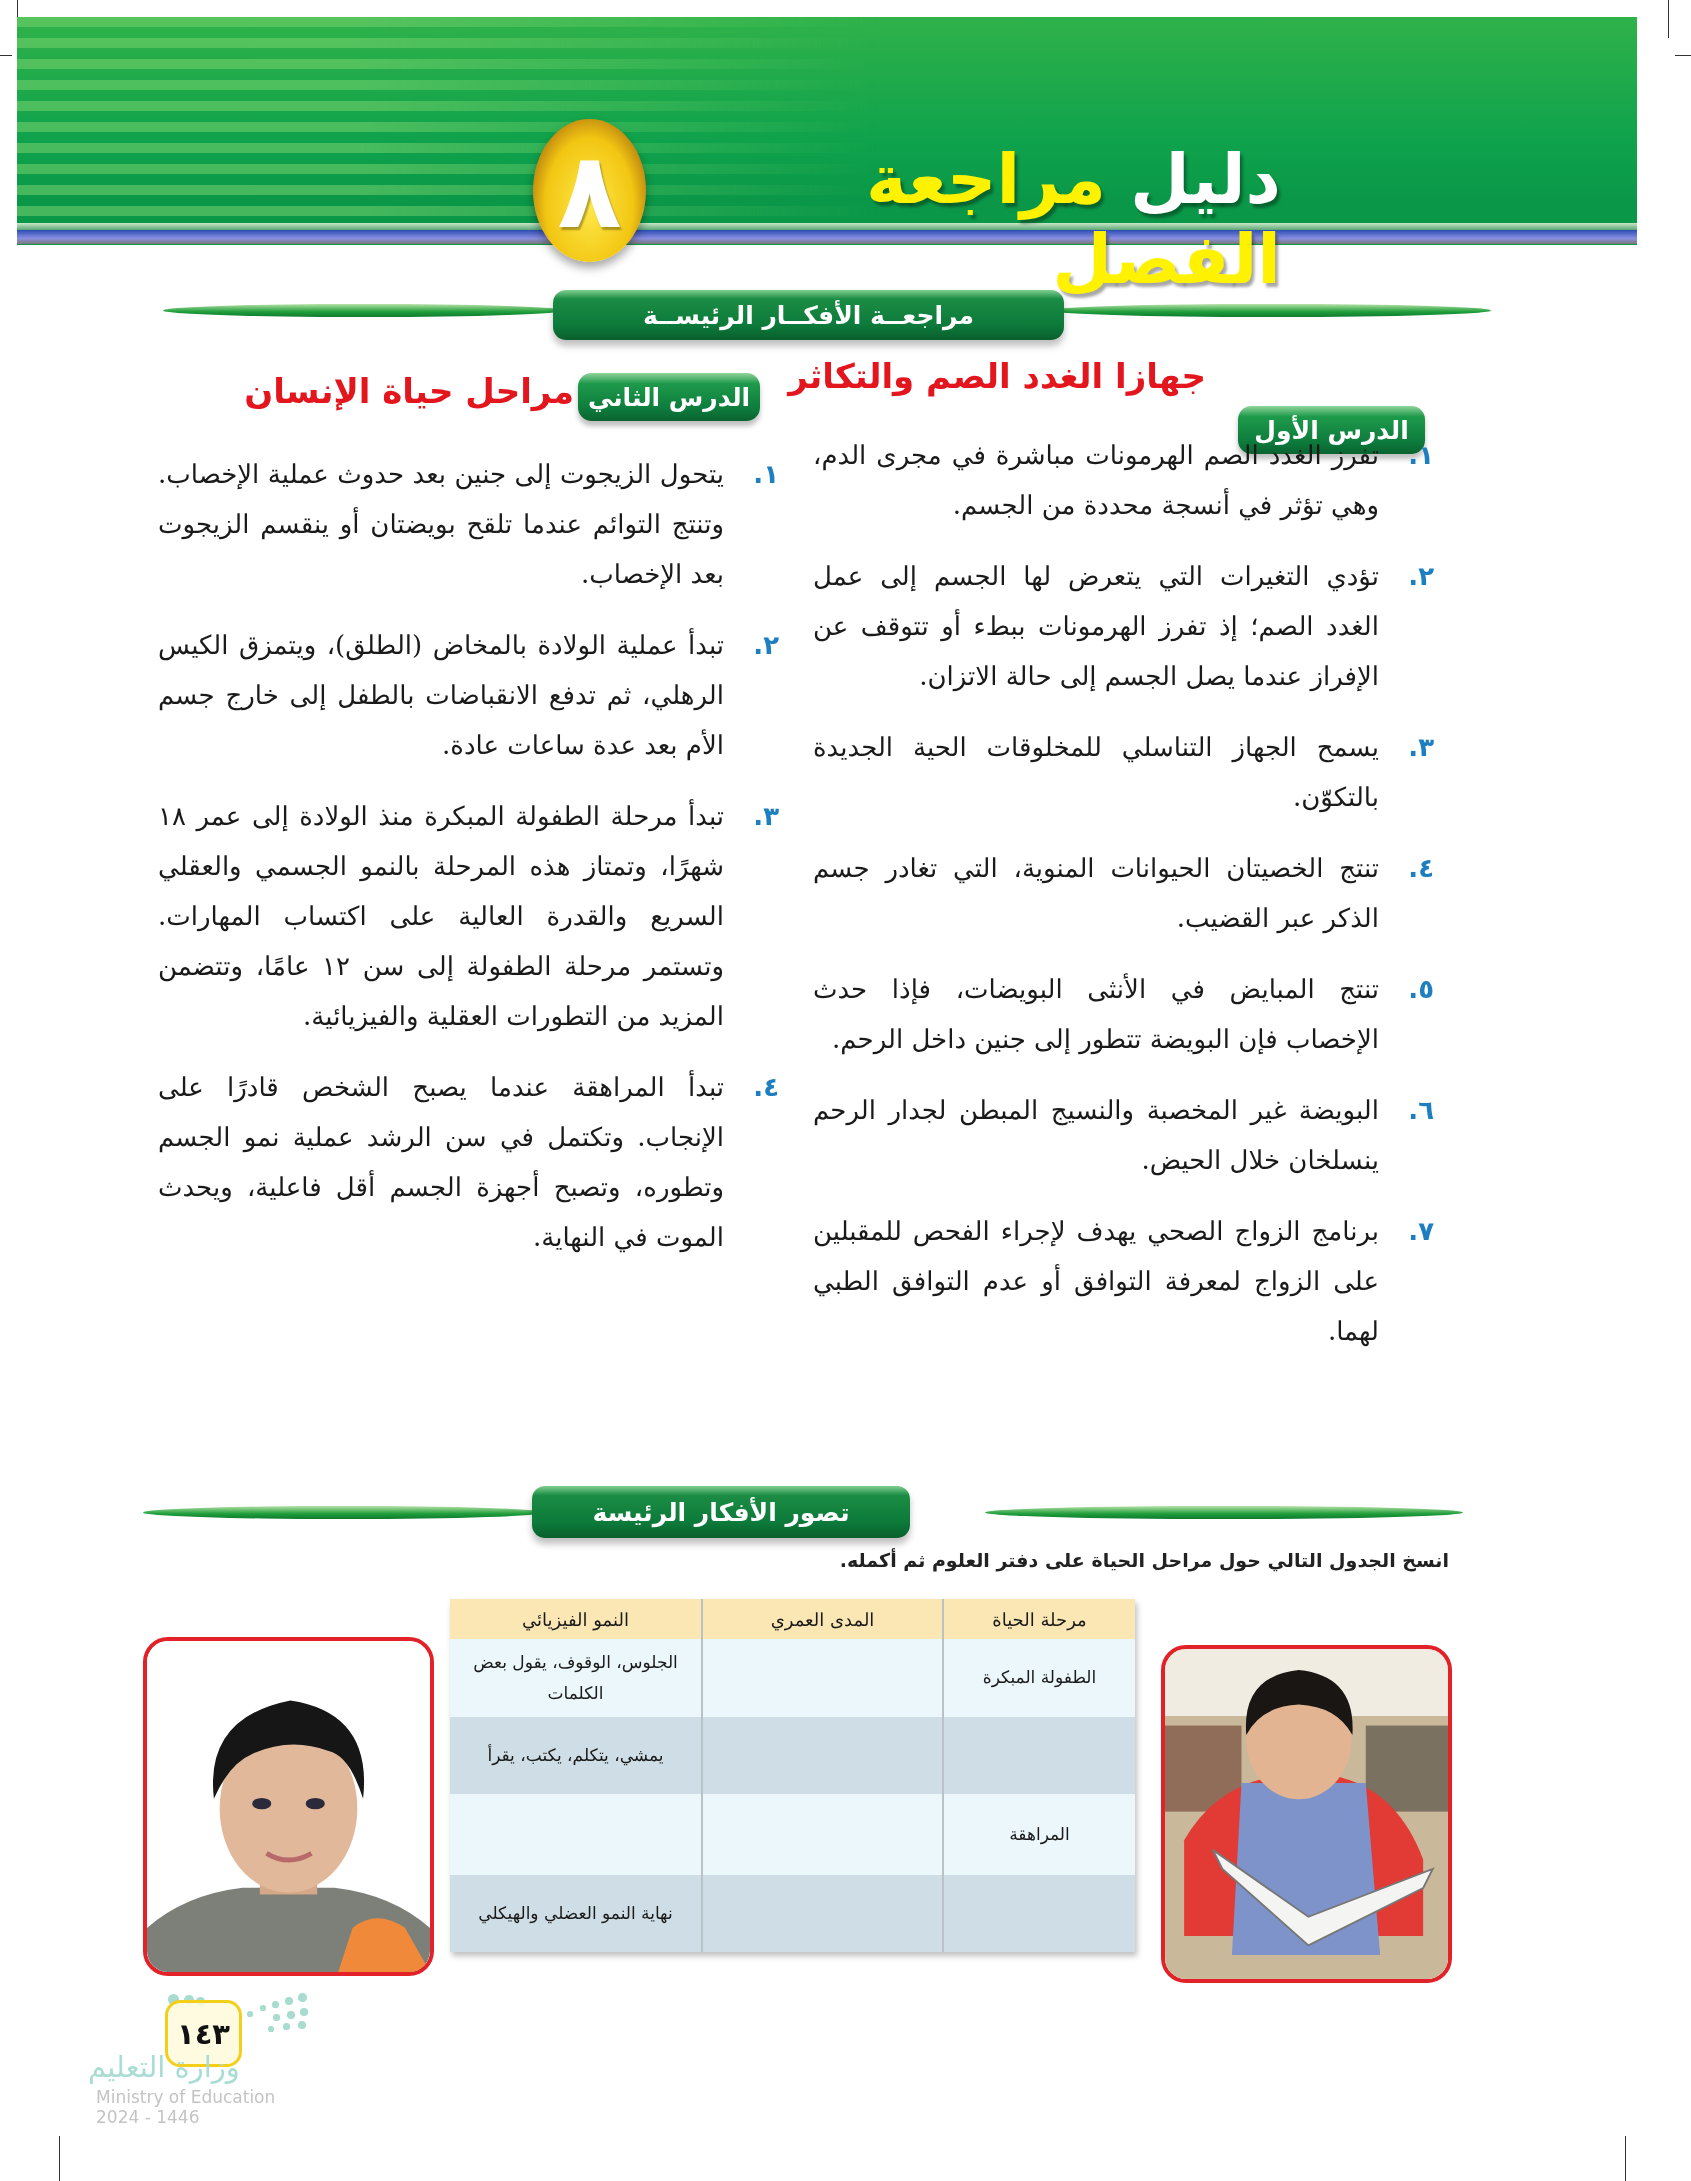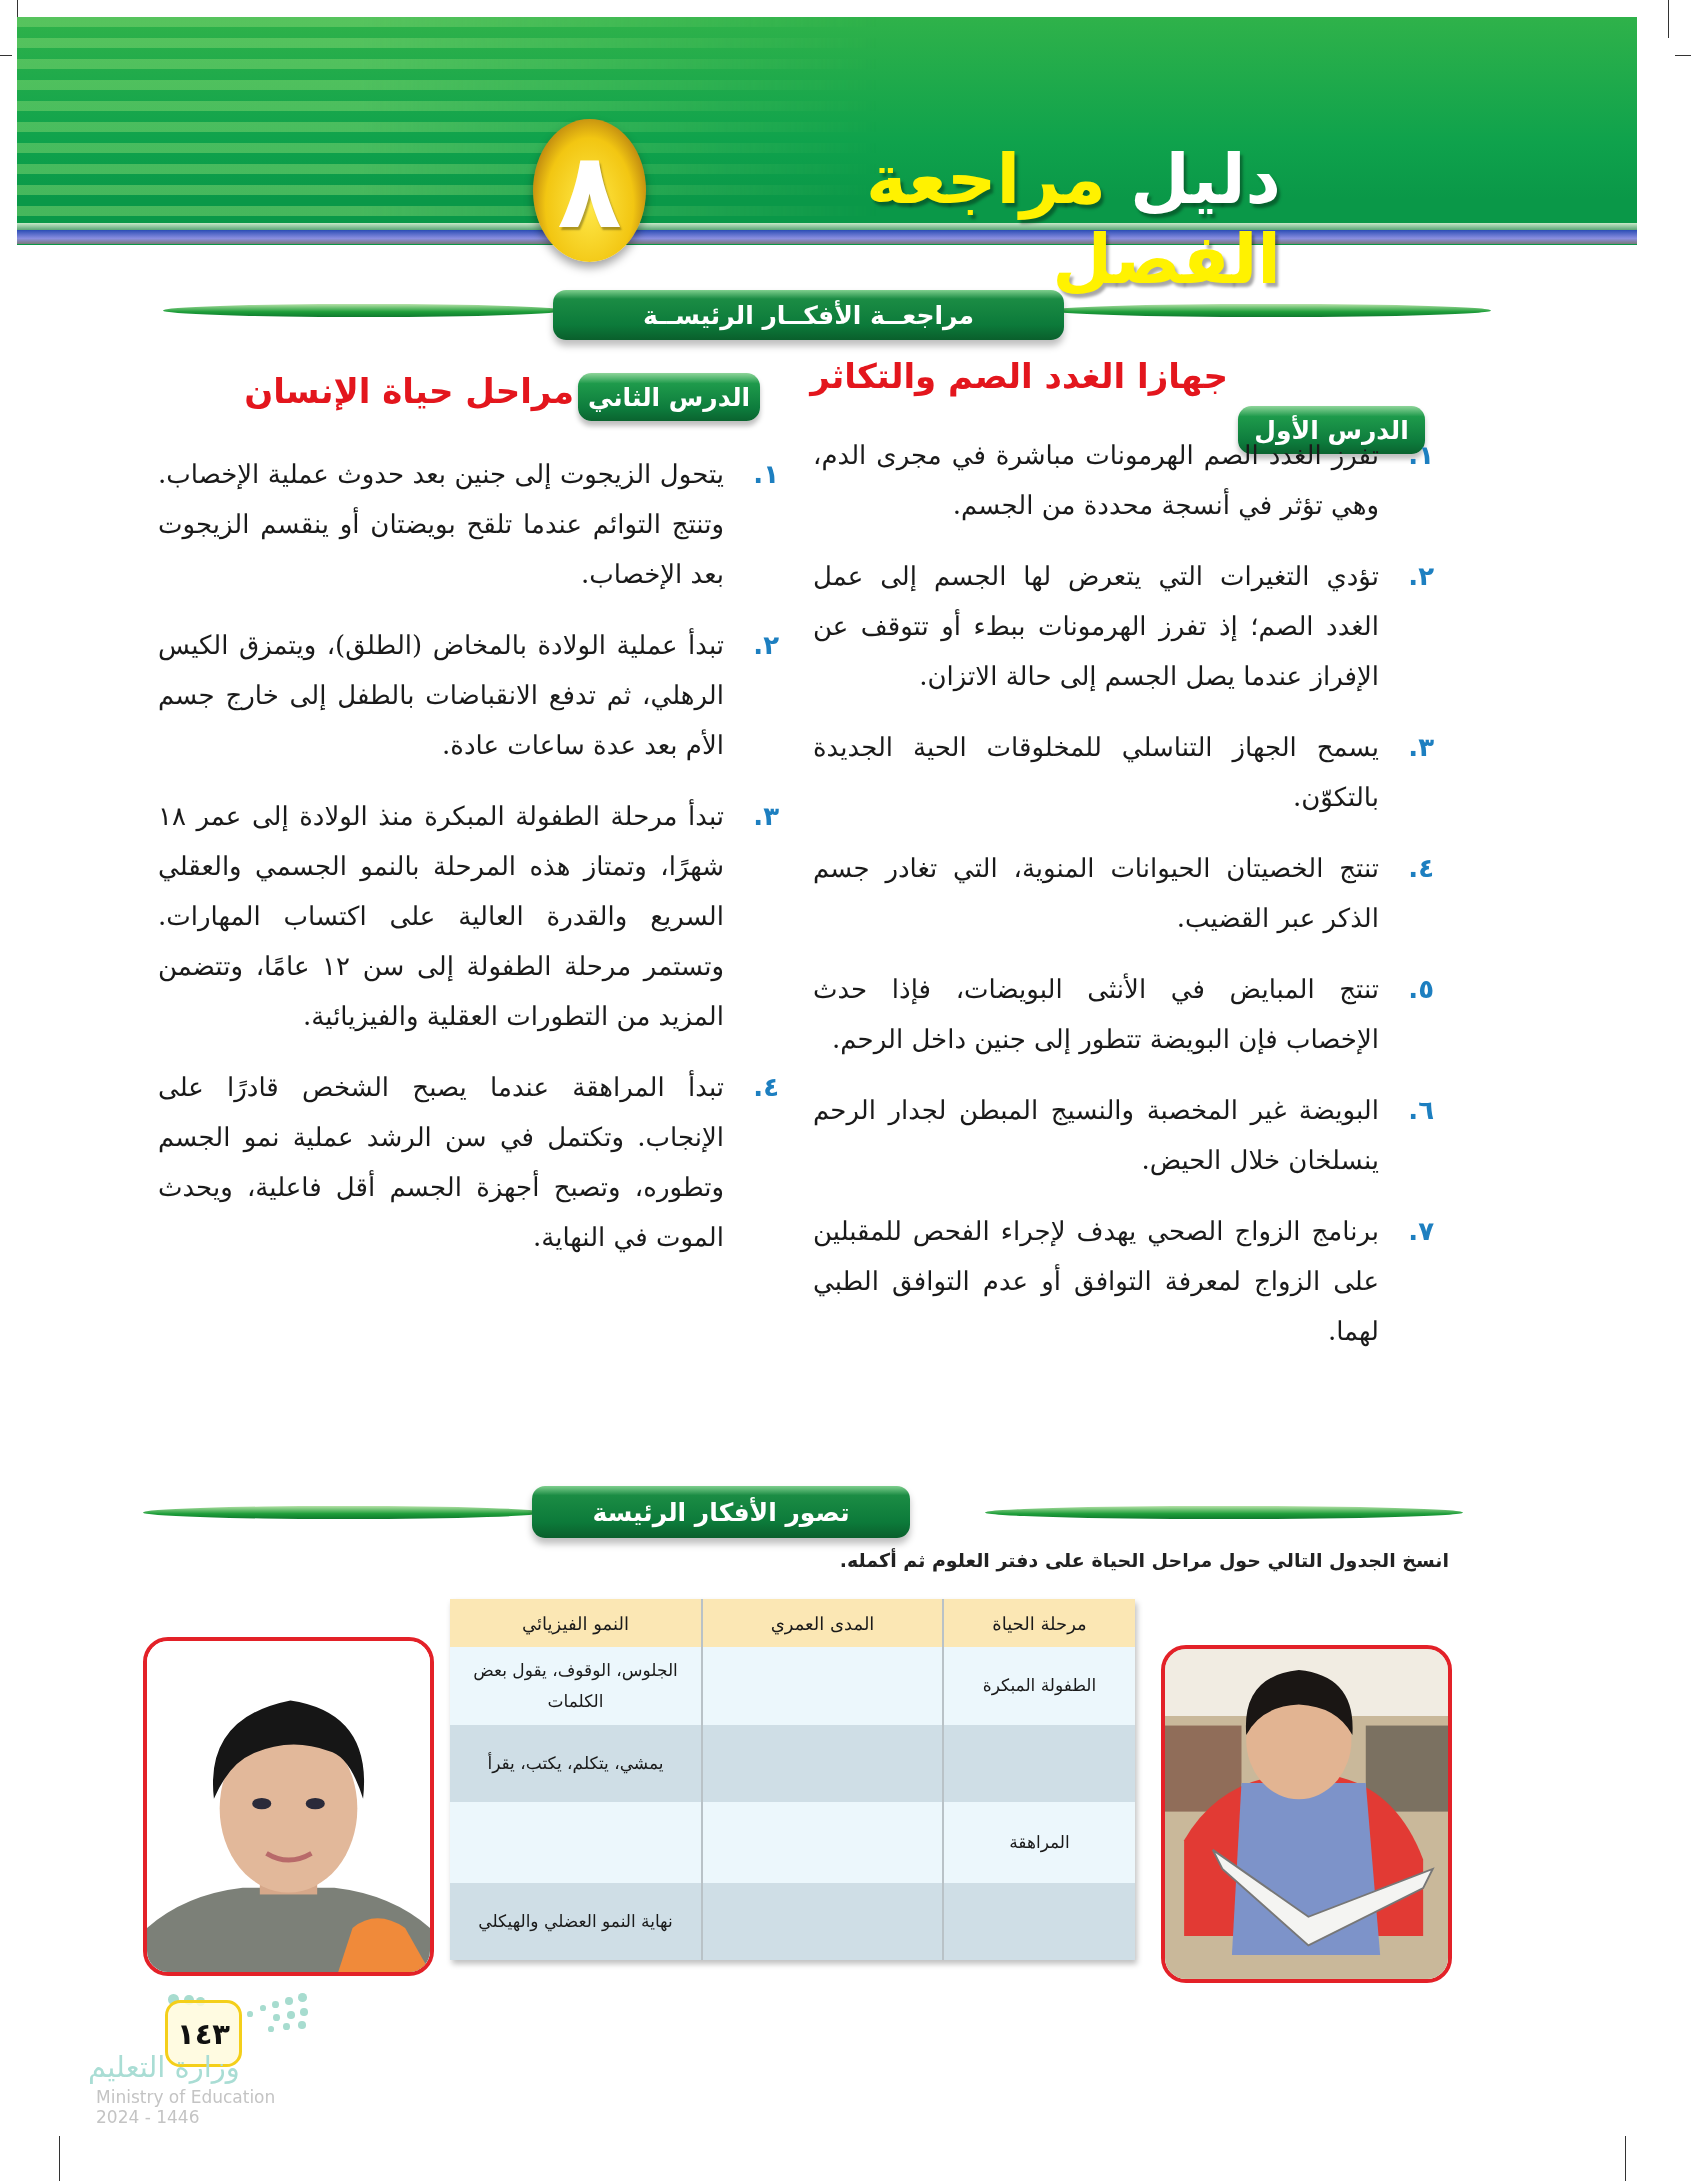--- a/index.html
+++ b/index.html
@@ -62,21 +62,21 @@
   .col { position: absolute; direction: rtl; font-family: "DejaVu Serif", serif; font-size: 26px; line-height: 50px; color: #1a1a1a; }
   .item { position: relative; padding-right: 55px; margin-bottom: 21px; text-align: justify; }
   .item .num { position: absolute; right: 0; top: 0; color: #1d7fc0; font-weight: bold; font-family: "DejaVu Sans", sans-serif; }
 
   .instruction { position: absolute; right: 243px; top: 1549px; direction: rtl; font-size: 19px; font-weight: bold; color: #222; }
 
   
   .growth-table { position: absolute; left: 450px; top: 1599px; width: 685px; box-shadow: 1.9px 3.8px 5.7px rgba(0,0,0,0.25); direction: rtl; font-family: "DejaVu Serif", serif; }
   .growth-table .caption { height: 38px; background: linear-gradient(180deg,#1cae56,#08994a); color: #fff; font-weight: bold; font-size: 18px; display: flex; align-items: center; justify-content: center; font-family: "DejaVu Sans", sans-serif; }
   .growth-table table { width: 100%; border-collapse: collapse; }
-  .growth-table th { background: #fbe7b4; font-weight: normal; font-size: 18px; height: 48px; text-align: center; padding: 0 19px; margin-left: 28px; }
+  .growth-table th { background: #fbe7b4; font-weight: normal; font-size: 18px; height: 40px; text-align: center; padding: 0 19px; margin-left: 28px; }
   .growth-table td { font-size: 17px; height: 70px; text-align: center; padding: 3.8px 13.4px; vertical-align: middle; line-height: 31px; }
   .growth-table tr.light td { background: #ecf7fc; }
   .growth-table tr.dark td { background: #cfdee6; }
   .growth-table th, .growth-table td { border-left: 2.9px solid #b9c2c7; }
   .growth-table th:last-child, .growth-table td:last-child { border-left: none; }
   .growth-table tr > :first-child { width: 153px; }
   .growth-table tr > :nth-child(2) { width: 201px; }
 
   
   .photo { position: absolute; border: 4.8px solid #e32128; border-radius: 25px; overflow: hidden; }
@@ -118,21 +118,21 @@
 
 <div class="ribbon-wave" style="left:163px;top:304px;width:401px;"></div>
 <div class="ribbon-wave" style="left:1051px;top:304px;width:440px;"></div>
 <div class="pill" style="left:553px;top:290px;width:511px;height:50px;font-size:25px;">
   <span>مراجعــة الأفكــار الرئيســة</span>
 </div>
 
 <div class="lesson-pill" style="left:1238px;top:358px;width:187px;height:48px;margin-top:48px;">
   <span>الدرس الأول</span>
 </div>
-<div class="lesson-title" style="right:464px;top:356px;">جهازا الغدد الصم والتكاثر</div>
+<div class="lesson-title" style="right:486px;top:356px;">جهازا الغدد الصم والتكاثر</div>
 
 <div class="col" style="left:813px;top:430px;width:621px;">
   <div class="item"><span class="num">١.</span><span>تفرز الغدد الصم الهرمونات مباشرة في مجرى الدم، وهي تؤثر في أنسجة محددة من الجسم.</span></div>
   <div class="item"><span class="num">٢.</span><span>تؤدي التغيرات التي يتعرض لها الجسم إلى عمل الغدد الصم؛ إذ تفرز الهرمونات ببطء أو تتوقف عن الإفراز عندما يصل الجسم إلى حالة الاتزان.</span></div>
   <div class="item"><span class="num">٣.</span><span>يسمح الجهاز التناسلي للمخلوقات الحية الجديدة بالتكوّن.</span></div>
   <div class="item"><span class="num">٤.</span><span>تنتج الخصيتان الحيوانات المنوية، التي تغادر جسم الذكر عبر القضيب.</span></div>
   <div class="item"><span class="num">٥.</span><span>تنتج المبايض في الأنثى البويضات، فإذا حدث الإخصاب فإن البويضة تتطور إلى جنين داخل الرحم.</span></div>
   <div class="item"><span class="num">٦.</span><span>البويضة غير المخصبة والنسيج المبطن لجدار الرحم ينسلخان خلال الحيض.</span></div>
   <div class="item"><span class="num">٧.</span><span>برنامج الزواج الصحي يهدف لإجراء الفحص للمقبلين على الزواج لمعرفة التوافق أو عدم التوافق الطبي لهما.</span></div>
 </div>

